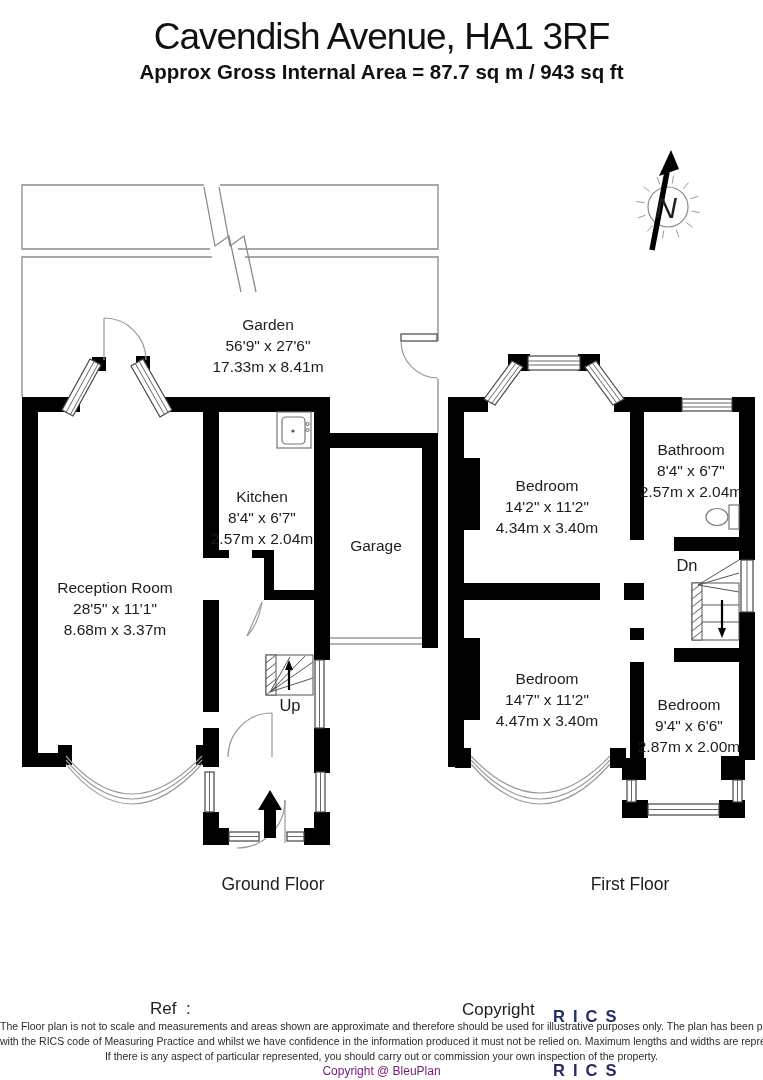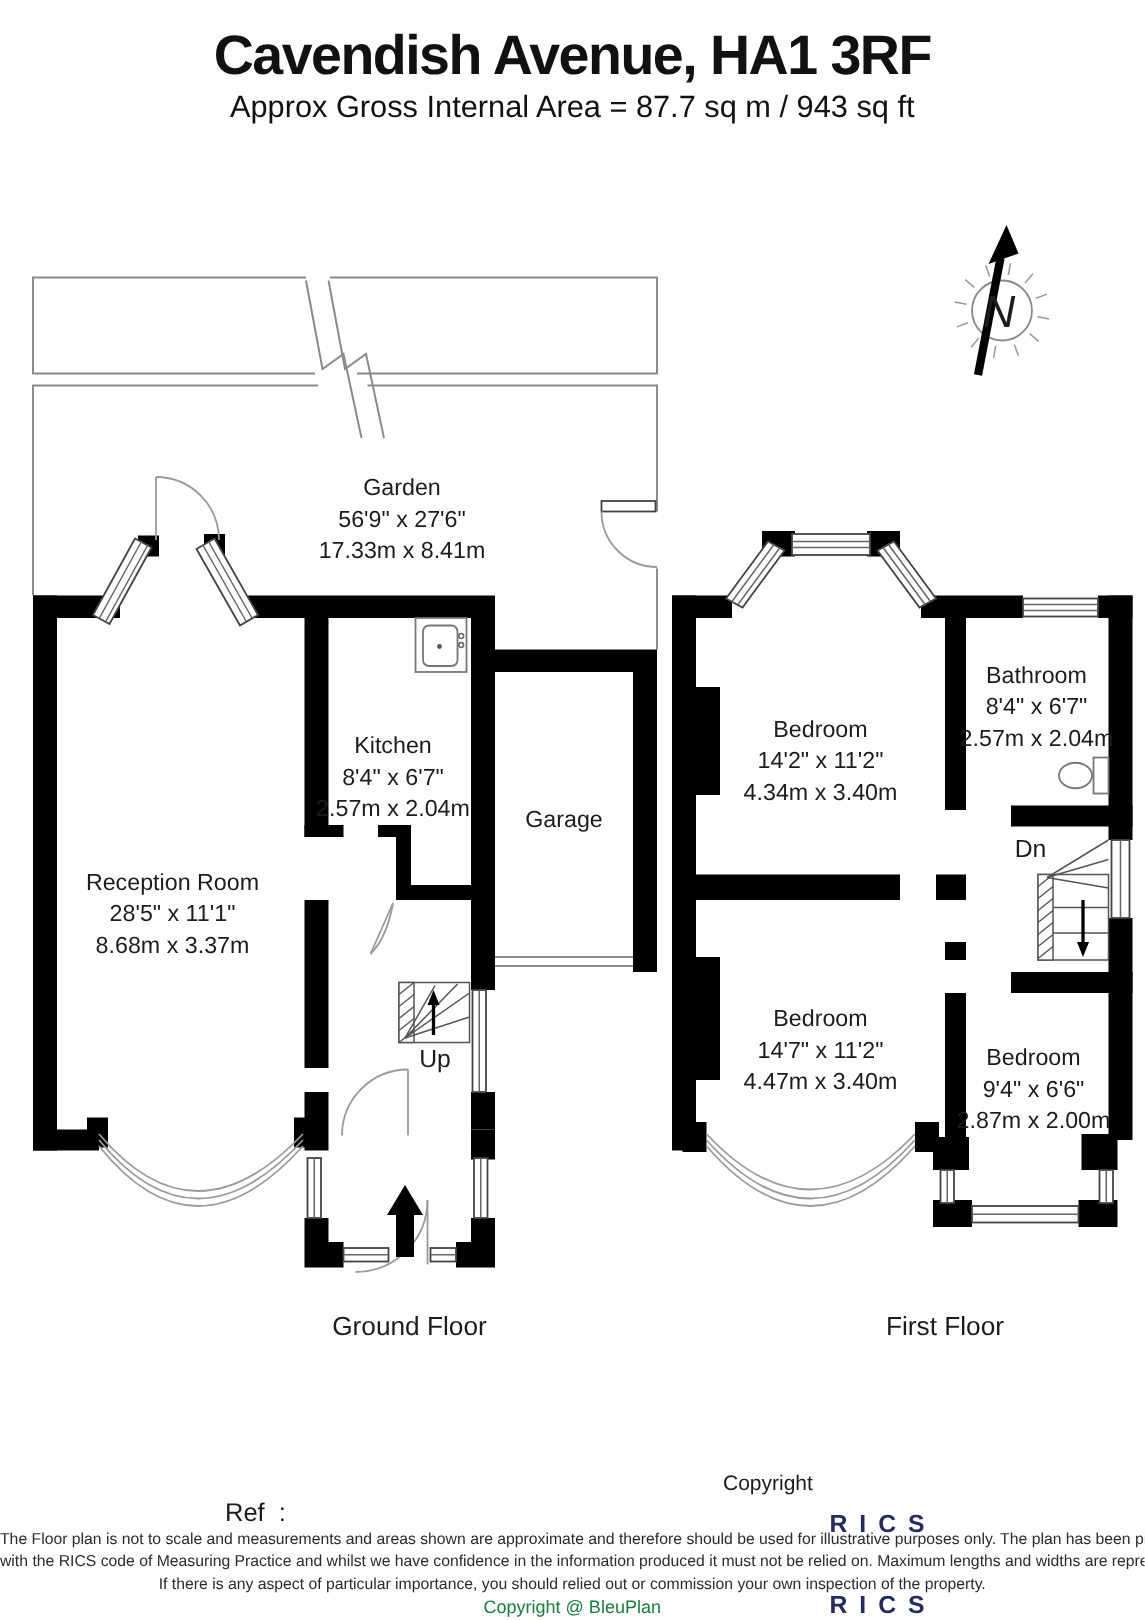--- a/index.html
+++ b/index.html
@@ -1,40 +1,40 @@
 <!DOCTYPE html>
 <html><head>
 <meta charset="utf-8">
 <style>
   html,body{margin:0;padding:0;background:#ffffff;}
   body{width:763px;height:1080px;position:relative;overflow:hidden;
        font-family:"Liberation Sans",sans-serif;color:#1c1c1c;}
   .abs{position:absolute;}
-  .title{top:16px;left:0;width:763px;text-align:center;font-size:37px;font-weight:bold;
+  .title{top:16px;left:0;width:763px;text-align:center;font-size:37px;font-weight:normal;
          letter-spacing:-1px;color:#111;}
-  .subtitle{top:60px;left:0;width:763px;text-align:center;font-size:20.5px;color:#111;}
+  .subtitle{top:60px;left:0;width:763px;text-align:center;font-size:20.5px;color:#111;font-weight:bold;}
   .plan-svg{top:0;left:0;}
   svg text{font-family:"Liberation Sans",sans-serif;fill:#1c1c1c;}
   .rlabel{font-size:15.5px;text-anchor:middle;}
   .stair-label{font-size:16.5px;text-anchor:middle;}
   .floor-label{font-size:17.5px;text-anchor:middle;}
   .north-n{font-size:30px;font-style:italic;text-anchor:middle;}
   .wall{fill:#000;stroke:none;}
   .thin{stroke:#8a8a8a;stroke-width:1.3;fill:none;}
   .arc{stroke:#9a9a9a;stroke-width:1.2;fill:none;}
   .win{fill:#fff;stroke:#444;stroke-width:1.2;}
   .winline{stroke:#666;stroke-width:1;fill:none;}
   .stairline{stroke:#555;stroke-width:1;fill:none;}
   .fixture{fill:#fff;stroke:#777;stroke-width:1.2;}
   .ref{top:999px;left:150px;font-size:17px;white-space:pre;}
-  .copyright{top:980px;left:462px;font-size:14px;margin-left:20px;}
+  .copyright{top:1000px;left:462px;font-size:17px;}
   .logo{top:971px;left:553px;font-weight:bold;font-size:16.5px;line-height:18px;
         letter-spacing:8px;white-space:pre;}
   .disc{left:0;width:763px;text-align:center;font-size:10.5px;color:#2b2b2b;white-space:nowrap;}
-  .disc-copy{left:0;width:763px;text-align:center;font-size:12px;color:#15803d;}
+  .disc-copy{left:0;width:763px;text-align:center;font-size:12px;color:#701a75;}
 </style>
 </head>
 <body>
 
 <svg class="abs plan-svg" width="763" height="1080" viewBox="0 0 763 1080" xmlns="http://www.w3.org/2000/svg">
 
   <g>
     <circle cx="668" cy="207" r="20" fill="#fff" stroke="#888" stroke-width="1.2"></circle>
     <g stroke="#999" stroke-width="1">
       <line x1="691.6" y1="211.2" x2="699.5" y2="212.6"></line>
@@ -290,14 +290,14 @@
 <div class="abs subtitle">Approx Gross Internal Area = 87.7 sq m / 943 sq ft</div>
 
 <div class="abs ref">Ref  :</div>
 <div class="abs copyright">Copyright</div>
 <div class="abs logo" style="color: rgb(37, 42, 99);">
   <div>RICS</div>
   <div>RICS</div>
 </div>
 <div class="abs disc" style="top:1020px">The Floor plan is not to scale and measurements and areas shown are approximate and therefore should be used for illustrative purposes only. The plan has been prepared in accordance</div>
 <div class="abs disc" style="top:1035px">with the RICS code of Measuring Practice and whilst we have confidence in the information produced it must not be relied on. Maximum lengths and widths are represented on the floor plan.</div>
-<div class="abs disc" style="top:1050px">If there is any aspect of particular importance, you should relied out or commission your own inspection of the property.</div>
+<div class="abs disc" style="top:1050px">If there is any aspect of particular represented, you should carry out or commission your own inspection of the property.</div>
 <div class="abs disc-copy" style="top:1064px">Copyright @ BleuPlan</div>
 
 </body></html>

